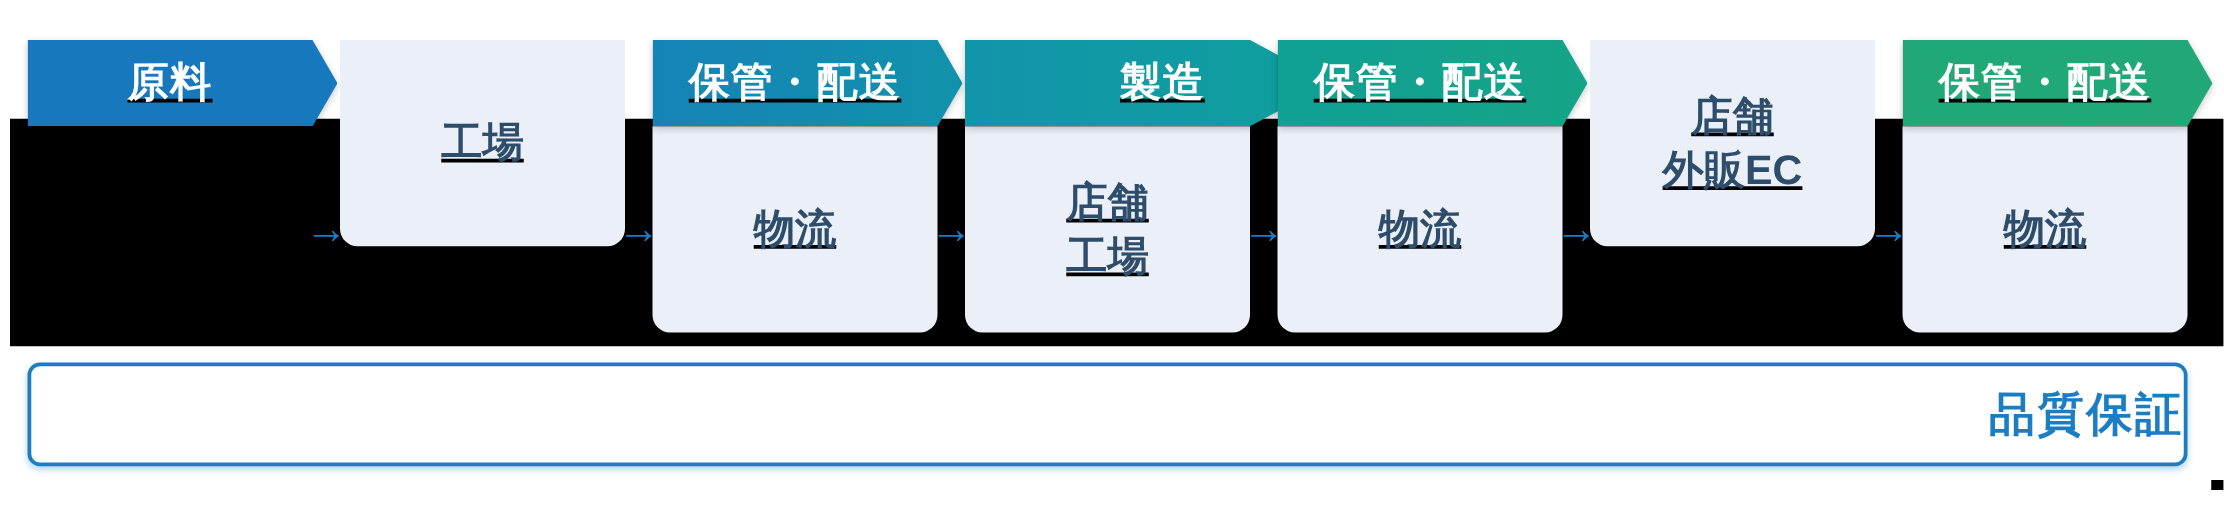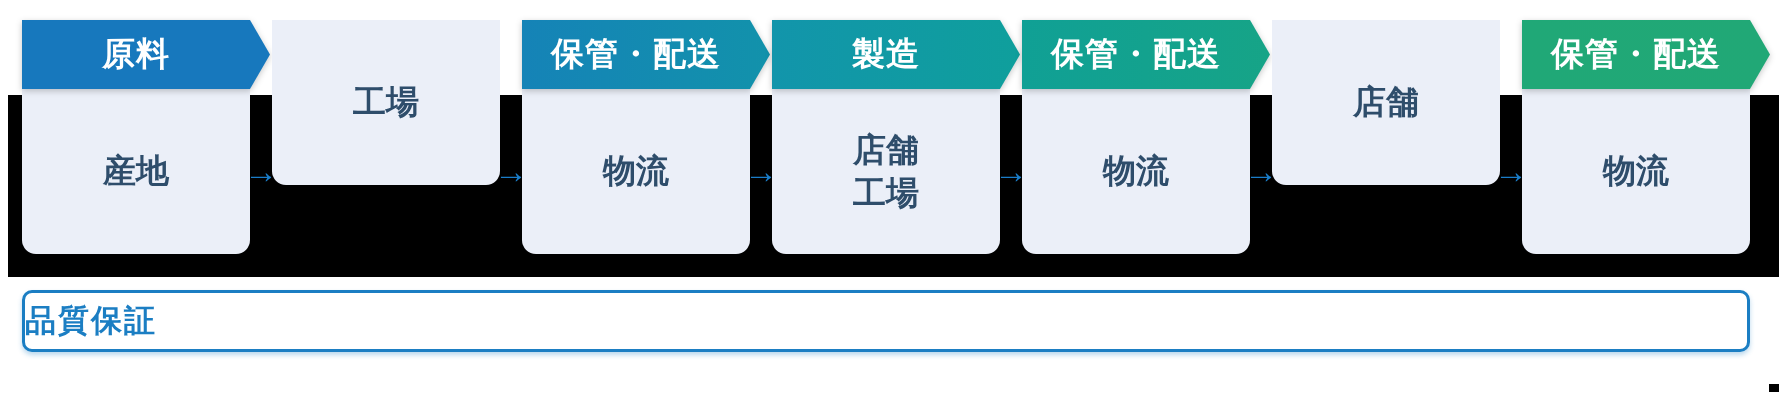--- a/index.html
+++ b/index.html
@@ -1,65 +1,61 @@
 <!DOCTYPE html>
 <html style="--band: #000000; --box_bg: #EBEFF8; --box_text: #2E4D6B; --chevron_text: #FFFFFF; --arrow: #1A7DC9; --quality: #1B7EC3;"><head>
 <meta charset="utf-8">
 <style>
   html,body{margin:0;padding:0;background:#ffffff;}
   body{font-family:"Liberation Sans","DejaVu Sans",sans-serif;}
   .canvas{position:relative;width:1779px;height:405px;background:#ffffff;overflow:hidden;}
 
   .black-band{position:absolute;left:8px;top:95px;width:1771px;height:182px;background:var(--band,#000);}
 
-  .flow{position:absolute;left:22px;top:20px;display:flex;gap:22px;}
+  .flow{position:absolute;left:22px;top:32px;display:flex;gap:22px;text-decoration:underline;}
   .stage{position:relative;width:228px;}
 
   .chevron-wrap{filter:drop-shadow(0 2px 3px rgba(0,0,0,0.22));width:248px;height:69px;}
   .chevron{width:248px;height:69px;clip-path:polygon(0 0,228px 0,100% 50%,228px 100%,0 100%);
            display:flex;align-items:center;}
   .chevron-label{width:228px;text-align:center;color:var(--chevron_text,#fff);
                  font-size:33px;font-weight:bold;letter-spacing:1px;white-space:nowrap;}
 
   .node{width:228px;height:165px;background:var(--box_bg,#EBEFF8);border-radius:0 0 14px 14px;
         display:flex;flex-direction:column;align-items:center;justify-content:center;
         color:var(--box_text,#2E4D6B);font-size:33px;font-weight:bold;line-height:1.3;}
   .node-line{white-space:nowrap;}
   .node-line:empty{display:none;}
 
   .gap-arrow{position:absolute;left:228px;top:69px;width:22px;height:165px;
              display:flex;align-items:center;justify-content:center;
              color:var(--arrow,#1A7DC9);font-size:34px;font-weight:bold;}
   .stage:last-child .gap-arrow{display:none;}
 
-  .quality{position:absolute;left:22px;top:290px;width:1728px;height:62px;background:#ffffff;
+  .quality{position:absolute;left:22px;top:290px;width:1728px;height:83px;background:#ffffff;
            border:3px solid var(--quality,#1B7EC3);border-radius:10px;
-           display:flex;align-items:center;justify-content:flex-start;
-           color:var(--quality,#1B7EC3);font-size:31px;font-weight:bold;letter-spacing:2px;
+           display:flex;align-items:center;justify-content:flex-end;
+           color:var(--quality,#1B7EC3);font-size:37px;font-weight:bold;letter-spacing:2px;
            box-shadow:0 3px 5px rgba(27,126,195,0.30);box-sizing:border-box;}
 
   .corner-mark{position:absolute;right:0;top:384px;width:10px;height:8px;background:var(--band,#000);}
 </style>
 </head>
 <body>
 
 <div class="canvas">
   <div class="black-band"></div>
 
   <div class="flow">
 
     <div class="stage">
       <div class="chevron-wrap">
         <div class="chevron" style="background: linear-gradient(90deg, rgb(23, 120, 189), rgb(23, 120, 189));">
           <span class="chevron-label">原料</span>
         </div>
-      </div>
-      <div class="node">
-        <div class="node-line">産地</div>
-
       </div>
       <div class="gap-arrow">→</div>
     </div>
 
     <div class="stage">
       <div class="node">
         <div class="node-line">工場</div>
 
       </div>
       <div class="gap-arrow">→</div>
@@ -73,21 +69,21 @@
       </div>
       <div class="node">
         <div class="node-line">物流</div>
 
       </div>
       <div class="gap-arrow">→</div>
     </div>
 
     <div class="stage">
       <div class="chevron-wrap">
-        <div class="chevron" style="background: linear-gradient(90deg, rgb(18, 149, 171), rgb(15, 159, 156));">
+        <div class="chevron" style="background: linear-gradient(90deg, rgb(18, 149, 171), rgb(15, 159, 156)); padding-left: 44px;">
           <span class="chevron-label">製造</span>
         </div>
       </div>
       <div class="node">
         <div class="node-line">店舗</div>
         <div class="node-line">工場</div>
       </div>
       <div class="gap-arrow">→</div>
     </div>
 
@@ -100,20 +96,21 @@
       <div class="node">
         <div class="node-line">物流</div>
 
       </div>
       <div class="gap-arrow">→</div>
     </div>
 
     <div class="stage">
       <div class="node">
         <div class="node-line">店舗</div>
+        <div class="node-line">外販EC</div>
       </div>
       <div class="gap-arrow">→</div>
     </div>
 
     <div class="stage">
       <div class="chevron-wrap">
         <div class="chevron" style="background: linear-gradient(90deg, rgb(32, 168, 119), rgb(33, 168, 118));">
           <span class="chevron-label">保管・配送</span>
         </div>
       </div>

